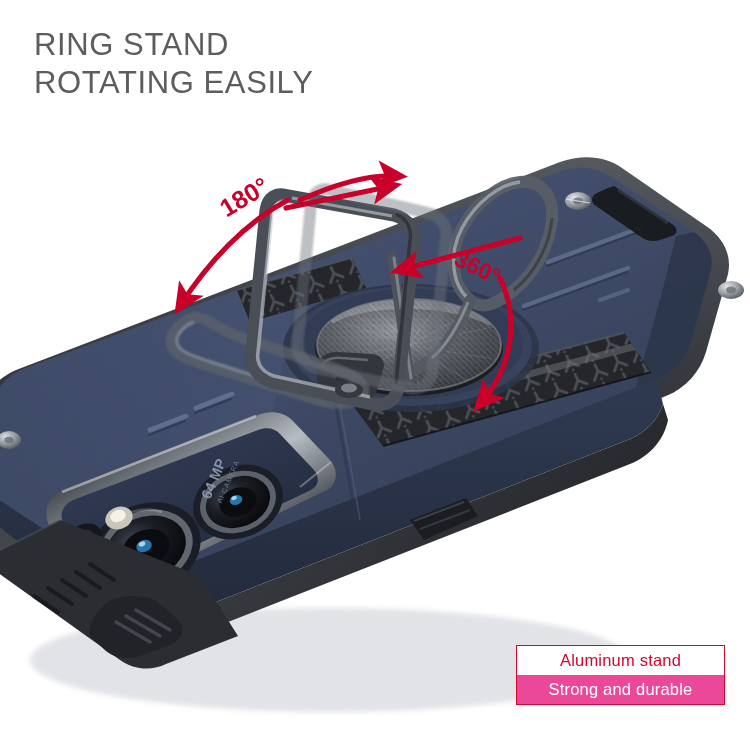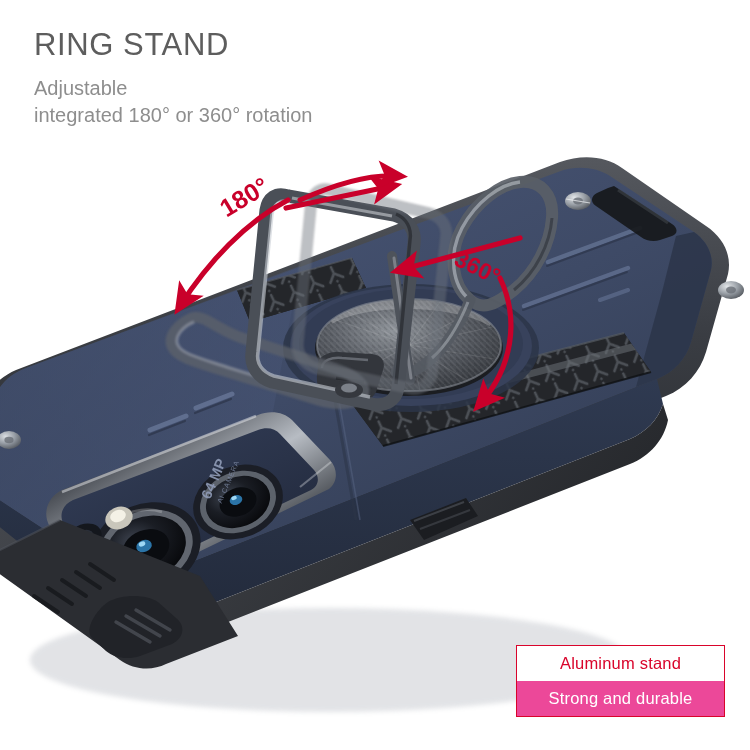--- a/index.html
+++ b/index.html
@@ -9,21 +9,21 @@
 
   
   #headings{position:absolute;left:34px;top:26px;width:480px;}
   .h-line{font-size:31px;font-weight:normal;color:#5d5d5d;letter-spacing:.6px;
           line-height:38px;white-space:nowrap;}
   .sub-line{font-size:20px;font-weight:normal;color:#8e8e8e;line-height:27px;
             white-space:nowrap;}
   #sub{margin-top:11px;}
 
   
-  #badge{position:absolute;left:516px;top:645px;width:209px;height:72px;
+  #badge{position:absolute;left:516px;top:645px;width:209px;height:60px;
          border:1.5px solid #d9042b;box-sizing:border-box;}
   .badge-row{height:50%;display:flex;align-items:center;justify-content:center;
              font-size:16.5px;letter-spacing:.2px;box-sizing:border-box;}
   #badge-top{background:#ffffff;color:#d9042b;}
   #badge-bottom{background:#ec4899;color:#ffffff;}
 
   
   #art{position:absolute;left:0;top:0;width:750px;height:750px;}
 
   
@@ -450,24 +450,21 @@
       <path d="M500 278 C520 320 512 368 480 404" marker-end="url(#arrowHead)"></path>
     </g>
 
   </svg>
 
   <div class="deg" id="deg180">180°</div>
   <div class="deg" id="deg360">360°</div>
 
   <div id="headings">
     <div class="h-line">RING STAND</div>
-    <div id="sub">
-      <div class="sub-line">Adjustable</div>
-      <div class="sub-line">integrated 180° or 360° rotation</div>
-    </div>
+    <div class="h-line">ROTATING EASILY</div>
   </div>
 
   <div id="badge">
     <div class="badge-row" id="badge-top">Aluminum stand</div>
     <div class="badge-row" id="badge-bottom">Strong and durable</div>
   </div>
 
 </div>
 
 </body></html>

